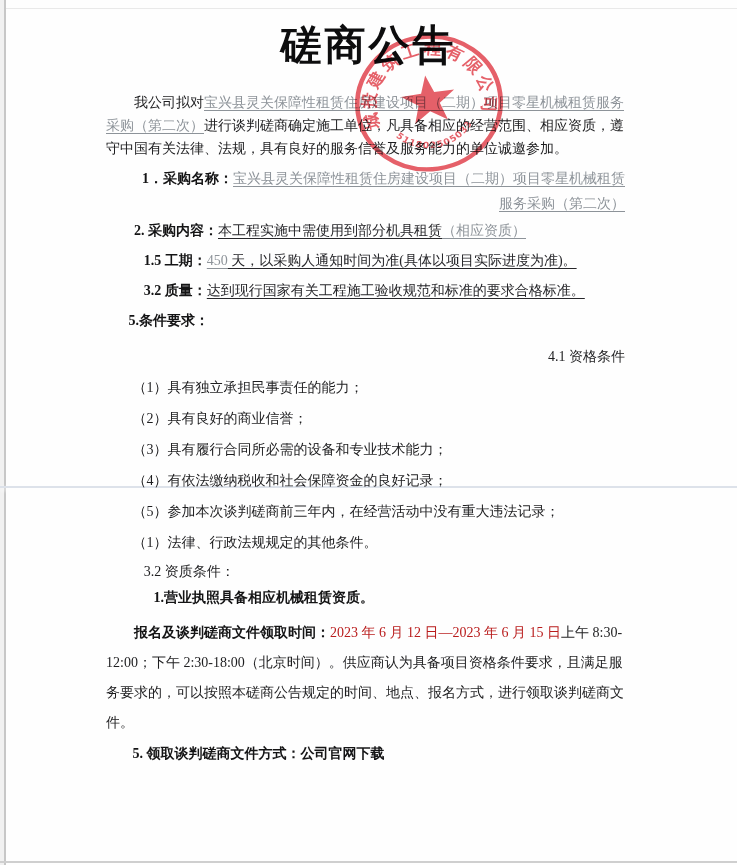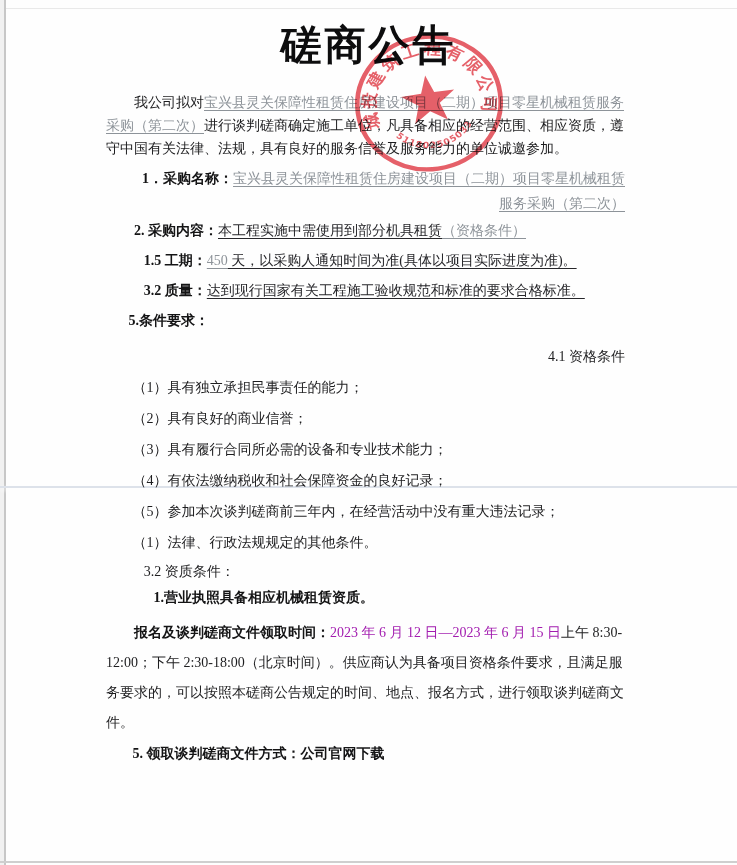--- a/index.html
+++ b/index.html
@@ -33,21 +33,21 @@
   .indent2{text-indent:2em;}
   .ml16{margin-left:1.6em;}
   .ml19{margin-left:1.9em;}
   .ml27{margin-left:2.7em;}
   .ml34{margin-left:3.4em;}
   .mt6{margin-top:6px;text-align:right;}
   .mt8{margin-top:8px;}
 
   .seg-b{font-weight:700;color:#141415;}
   .seg-p{color:#1d1d1f;}
-  .seg-g{color:#a21caf;}
+  .seg-g{color:#b91c1c;}
   .seg-gu{color:#8d9399;text-decoration:underline;text-underline-offset:3px;text-decoration-thickness:1px;}
   .seg-bu{color:#26262a;text-decoration:underline;text-underline-offset:3px;text-decoration-thickness:1px;}
 
   
   .seal{
     position:absolute;left:351px;top:31px;width:156px;height:144px;
     transform:rotate(-8deg);opacity:.85;mix-blend-mode:multiply;pointer-events:none;
   }
   .seal svg{width:100%;height:100%;display:block;}
   .seal-arc-text{font-family:"Liberation Serif","DejaVu Serif",serif;font-weight:700;letter-spacing:3.5px;}
@@ -60,21 +60,21 @@
 <div class="edge-left-line"></div>
 <div class="edge-top-line"></div>
 <div class="edge-bottom-line"></div>
 <div class="scan-seam"></div>
 
 <h1 class="page-title">磋商公告</h1>
 
 <div class="content" id="doc-content">
     <div class="para indent2 lh-intro"><span class="seg-p">我公司拟对</span><span class="seg-gu">宝兴县灵关保障性租赁住房建设项目（二期）项目零星机械租赁服务采购（第二次）</span><span class="seg-p">进行谈判磋商确定施工单位，凡具备相应的经营范围、相应资质，遵守中国有关法律、法规，具有良好的服务信誉及服务能力的单位诚邀参加。</span></div>
     <div class="para indent2 lh-25 mt6"><span class="seg-b">1．采购名称：</span><span class="seg-gu">宝兴县灵关保障性租赁住房建设项目（二期）项目零星机械租赁服务采购（第二次）</span></div>
-    <div class="para indent2 lh-30"><span class="seg-b">2. 采购内容：</span><span class="seg-bu">本工程实施中需使用到部分机具租赁</span><span class="seg-gu">（资格条件）</span></div>
+    <div class="para indent2 lh-30"><span class="seg-b">2. 采购内容：</span><span class="seg-bu">本工程实施中需使用到部分机具租赁</span><span class="seg-gu">（相应资质）</span></div>
     <div class="para ml27 lh-30"><span class="seg-b">1.5 工期：</span><span class="seg-gu">450</span><span class="seg-bu"> 天，以采购人通知时间为准(具体以项目实际进度为准)。</span></div>
     <div class="para ml27 lh-30"><span class="seg-b">3.2 质量：</span><span class="seg-bu">达到现行国家有关工程施工验收规范和标准的要求合格标准。</span></div>
     <div class="para ml16 lh-30"><span class="seg-b">5.条件要求：</span></div>
     <div class="para ml27 lh-30 mt6"><span class="seg-p">4.1 资格条件</span></div>
     <div class="para ml19"><span class="seg-p">（1）具有独立承担民事责任的能力；</span></div>
     <div class="para ml19"><span class="seg-p">（2）具有良好的商业信誉；</span></div>
     <div class="para ml19"><span class="seg-p">（3）具有履行合同所必需的设备和专业技术能力；</span></div>
     <div class="para ml19"><span class="seg-p">（4）有依法缴纳税收和社会保障资金的良好记录；</span></div>
     <div class="para ml19"><span class="seg-p">（5）参加本次谈判磋商前三年内，在经营活动中没有重大违法记录；</span></div>
     <div class="para ml19"><span class="seg-p">（1）法律、行政法规规定的其他条件。</span></div>

